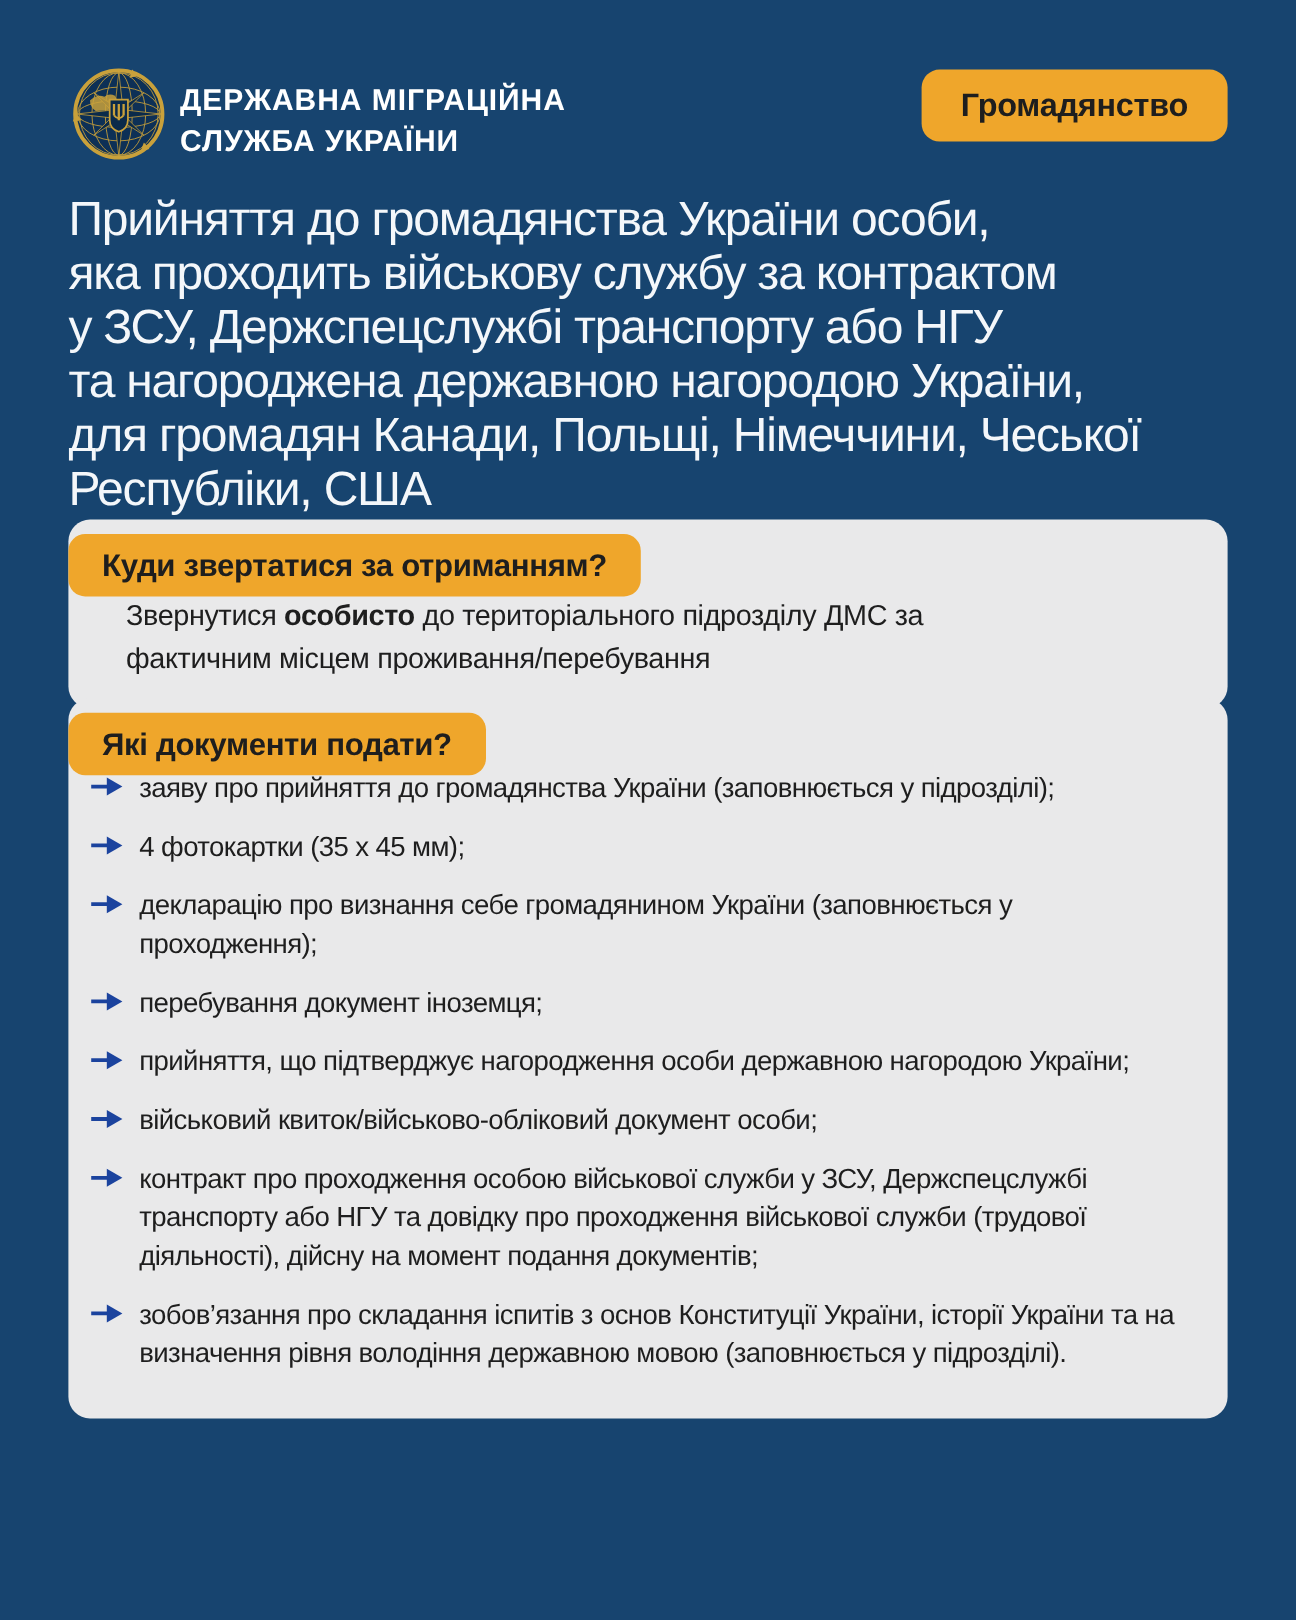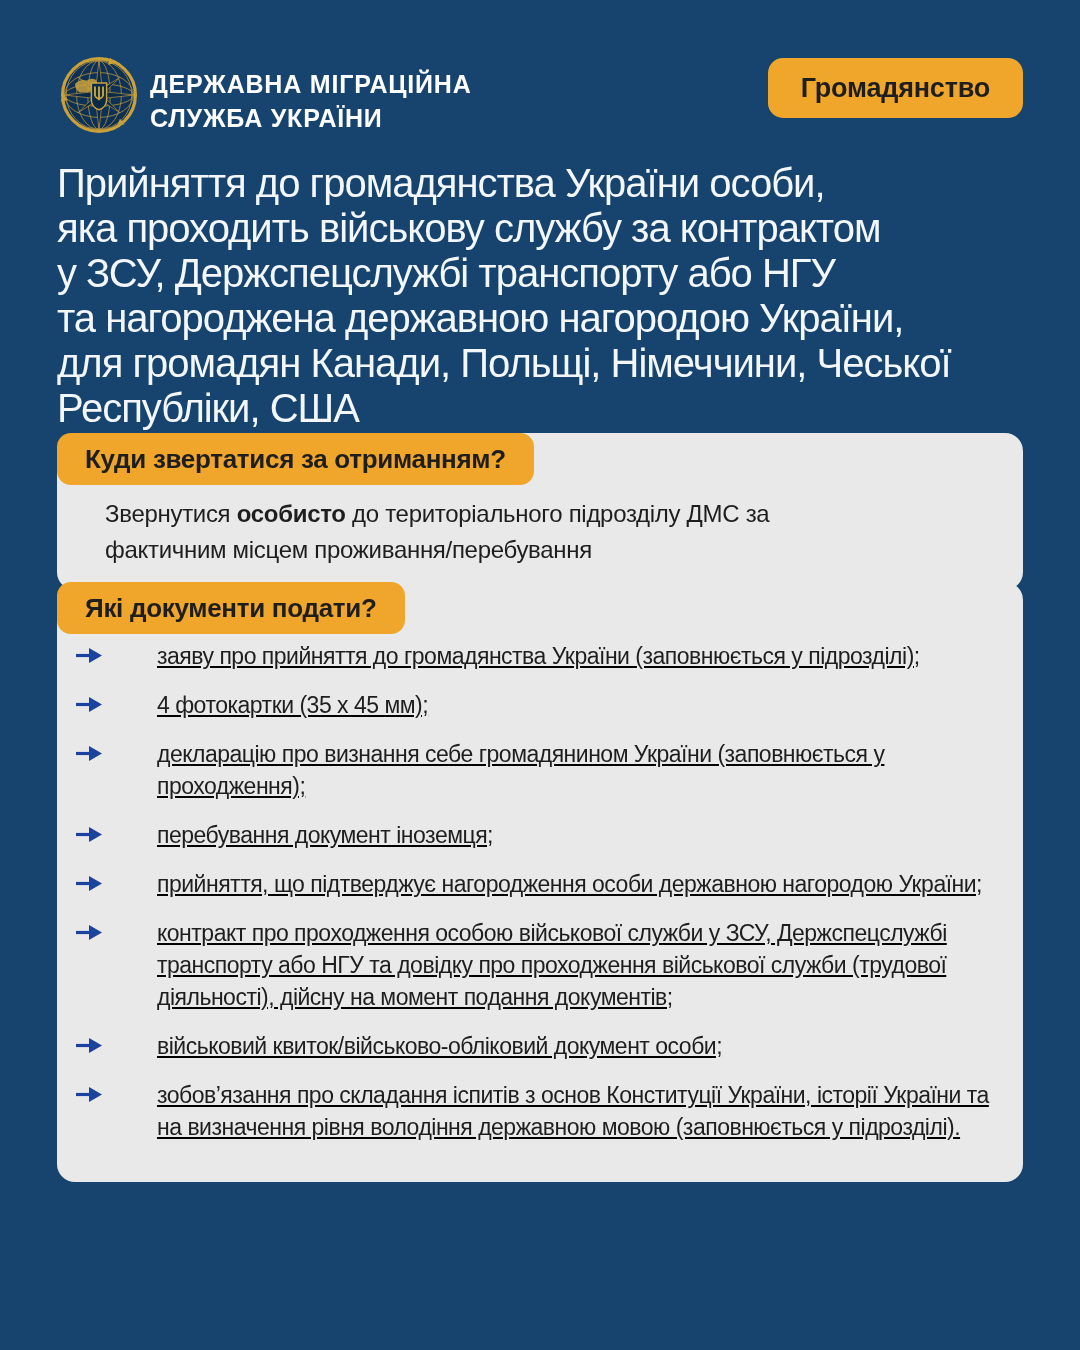--- a/index.html
+++ b/index.html
@@ -53,46 +53,45 @@
     margin-top:11px;
   }
 
   
   .card {
     position:absolute; left:57px; width:966px;
     background:var(--card-bg);
     border-radius:18px;
   }
   .card-badge {
-    position:absolute; top:0; left:0;
+    position:absolute; top:12px; left:0;
     height:52px; border-radius:14px;
     background:var(--accent);
     color:var(--text-dark);
     font-size:26px; font-weight:600; letter-spacing:-0.3px;
     display:flex; align-items:center;
     padding:0 28px;
     white-space:nowrap;
   }
   .card-where { top:433px; min-height:133px; }
   .card-where .card-body {
     padding:63px 146px 22px 48px;
     color:var(--text-dark);
     font-size:24px; line-height:36px; letter-spacing:-0.3px;
   }
   .card-where .card-body b { font-weight:700; }
 
-  .card-docs { top:582px; min-height:600px;text-decoration:underline; }
+  .card-docs { top:582px; min-height:600px; }
   .doc-list {
     list-style:none;
     padding:58px 18px 24px 14px;
   }
   .doc-item {
     display:flex; align-items:flex-start;
     margin-bottom:17px;
-    gap:41px;
   }
   .doc-item:last-child { margin-bottom:0; }
   .arrow {
     flex:none;
     width:28px; height:17px;
     margin:7px 13px 0 4px;
     display:block;
   }
   .doc-text {
     color:var(--text-dark);
@@ -181,28 +180,28 @@
             <path d="M1 8.5 h16" stroke="#1B439E" stroke-width="3.2"></path>
             <path d="M14 1 L27 8.5 L14 16 Z" fill="#1B439E"></path>
           </svg>
         <span class="doc-text">прийняття, що підтверджує нагородження особи державною нагородою України;</span>
       </li>
       <li class="doc-item">
         <svg class="arrow" viewBox="0 0 28 17">
             <path d="M1 8.5 h16" stroke="#1B439E" stroke-width="3.2"></path>
             <path d="M14 1 L27 8.5 L14 16 Z" fill="#1B439E"></path>
           </svg>
+        <span class="doc-text">військовий квиток/військово-обліковий документ особи;</span>
+      </li>
+      <li class="doc-item">
+        <svg class="arrow" viewBox="0 0 28 17">
+            <path d="M1 8.5 h16" stroke="#1B439E" stroke-width="3.2"></path>
+            <path d="M14 1 L27 8.5 L14 16 Z" fill="#1B439E"></path>
+          </svg>
         <span class="doc-text">контракт про проходження особою військової служби у ЗСУ, Держспецслужбі транспорту або НГУ та довідку про проходження військової служби (трудової діяльності), дійсну на момент подання документів;</span>
-      </li>
-      <li class="doc-item">
-        <svg class="arrow" viewBox="0 0 28 17">
-            <path d="M1 8.5 h16" stroke="#1B439E" stroke-width="3.2"></path>
-            <path d="M14 1 L27 8.5 L14 16 Z" fill="#1B439E"></path>
-          </svg>
-        <span class="doc-text">військовий квиток/військово-обліковий документ особи;</span>
       </li>
       <li class="doc-item">
         <svg class="arrow" viewBox="0 0 28 17">
             <path d="M1 8.5 h16" stroke="#1B439E" stroke-width="3.2"></path>
             <path d="M14 1 L27 8.5 L14 16 Z" fill="#1B439E"></path>
           </svg>
         <span class="doc-text">зобов’язання про складання іспитів з основ Конституції України, історії України та на визначення рівня володіння державною мовою (заповнюється у підрозділі).</span>
       </li>
     </ul>
   </section>

